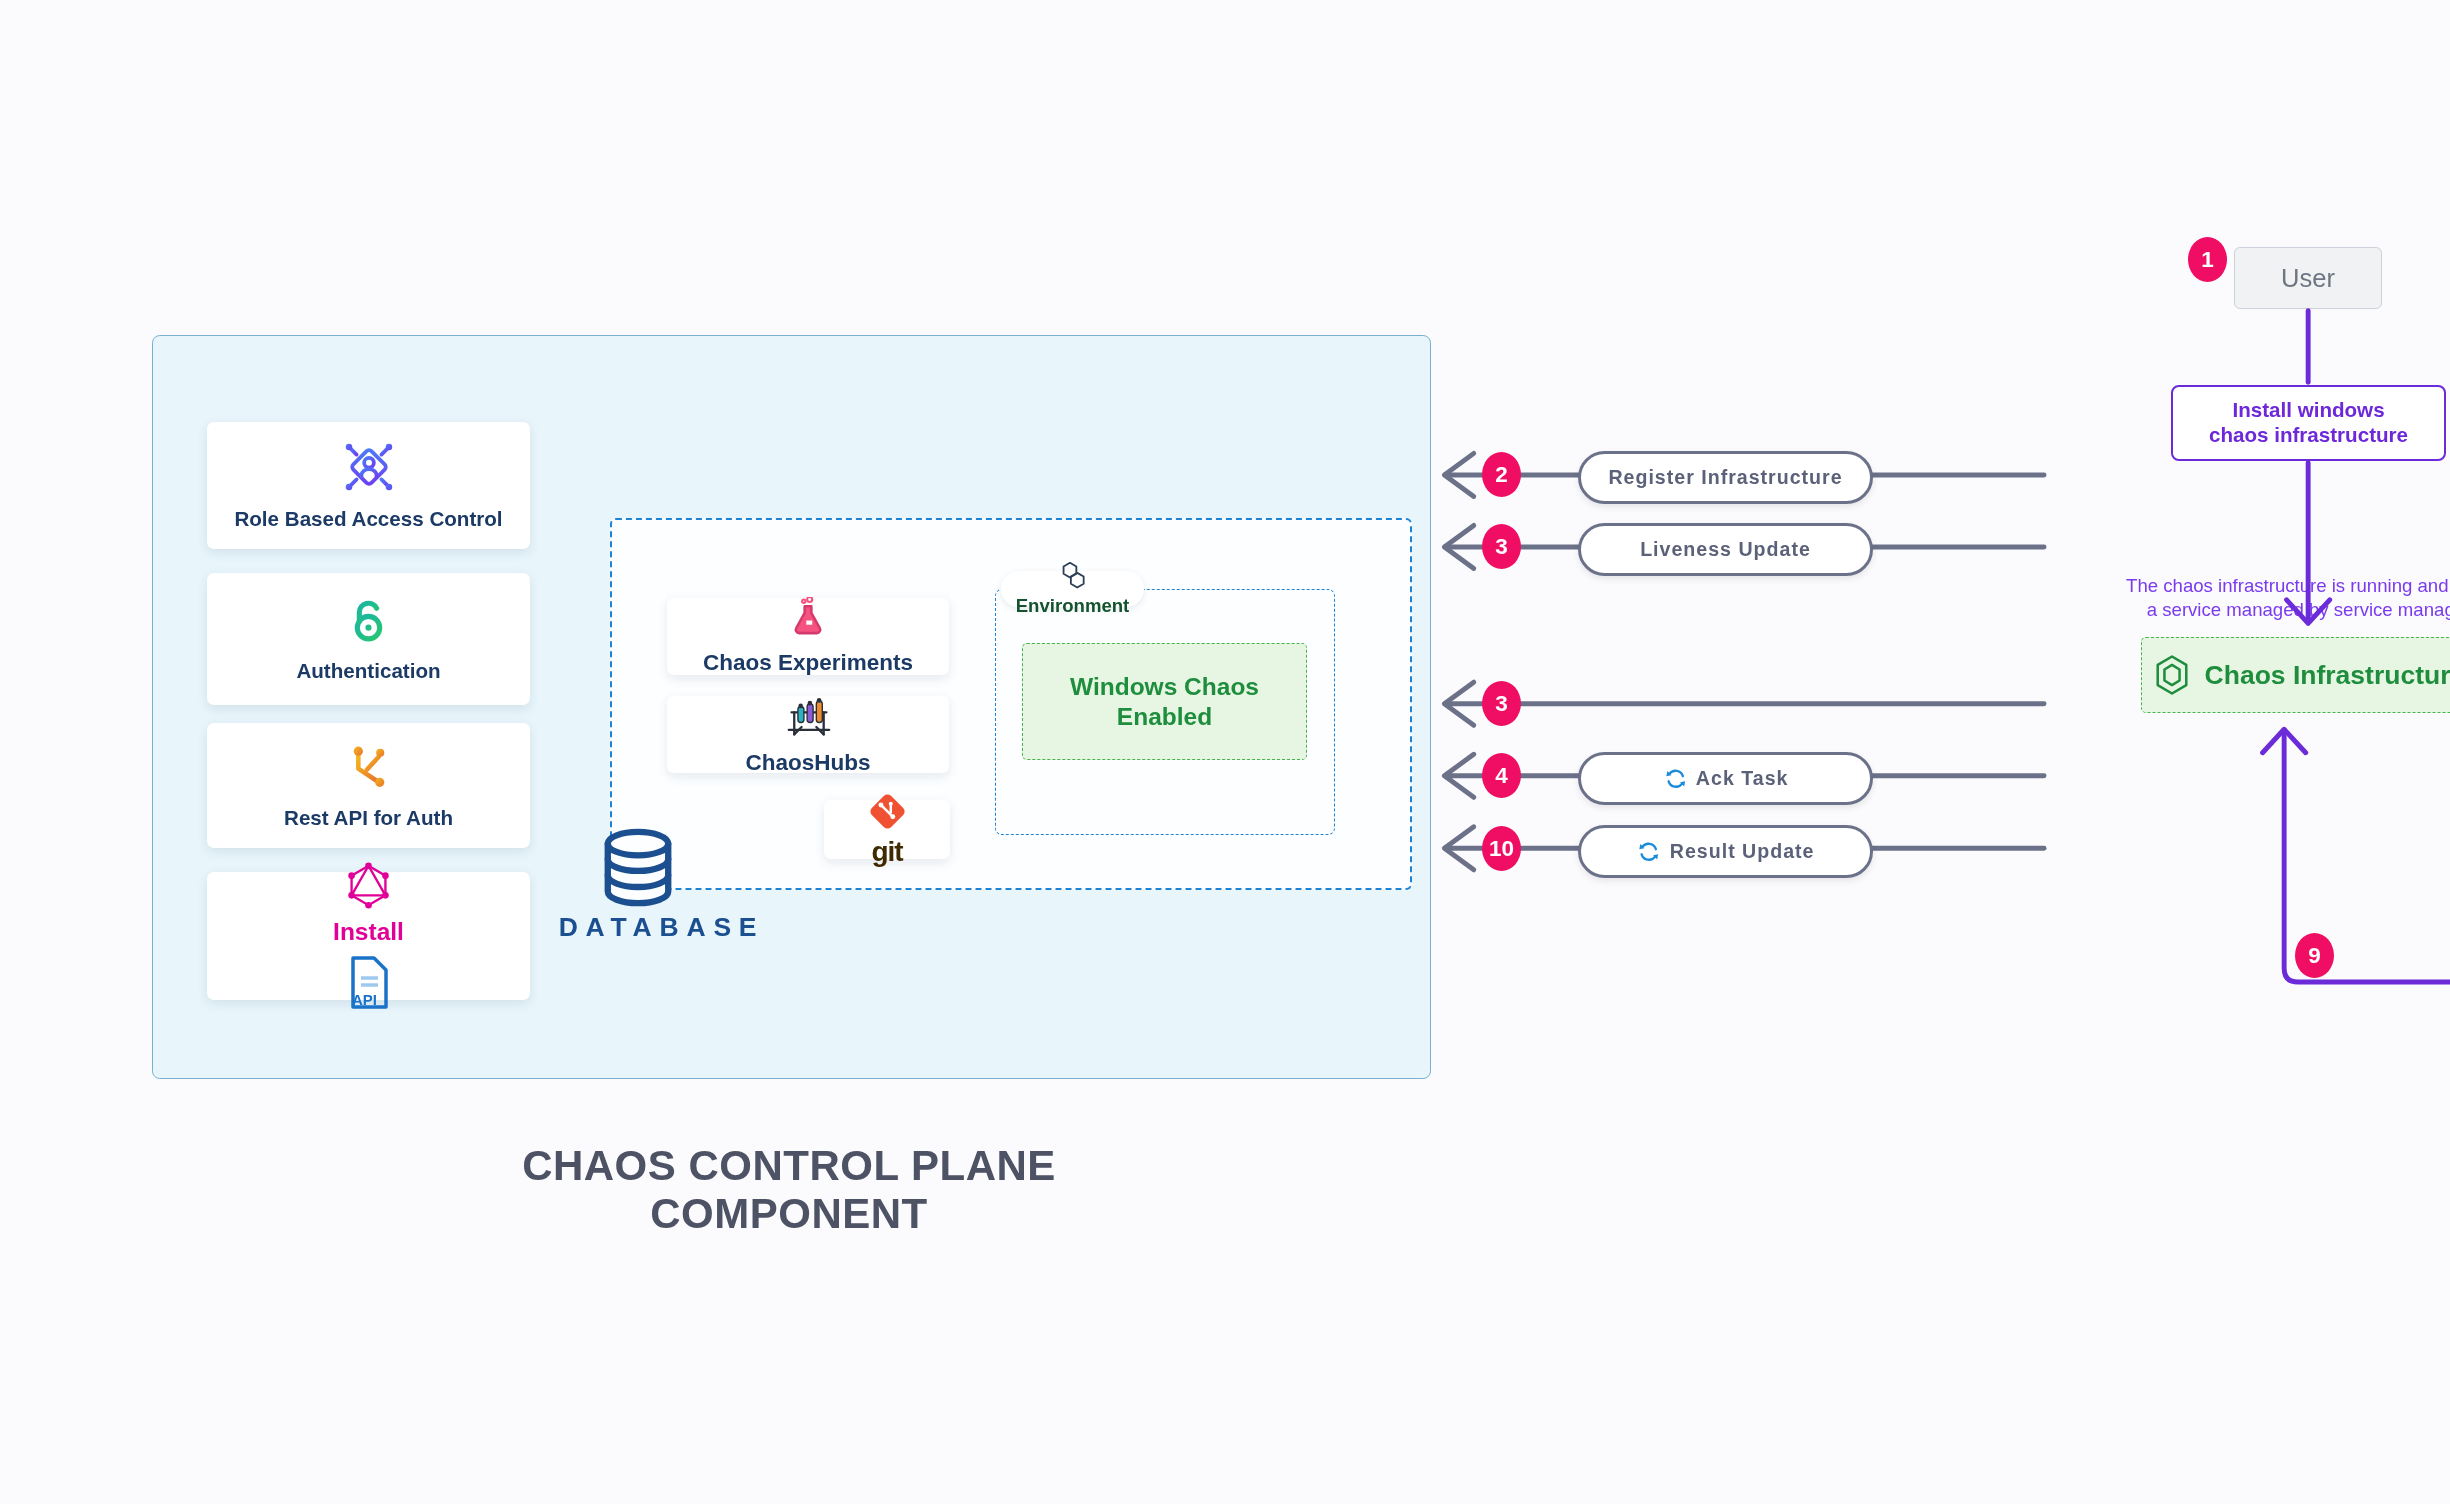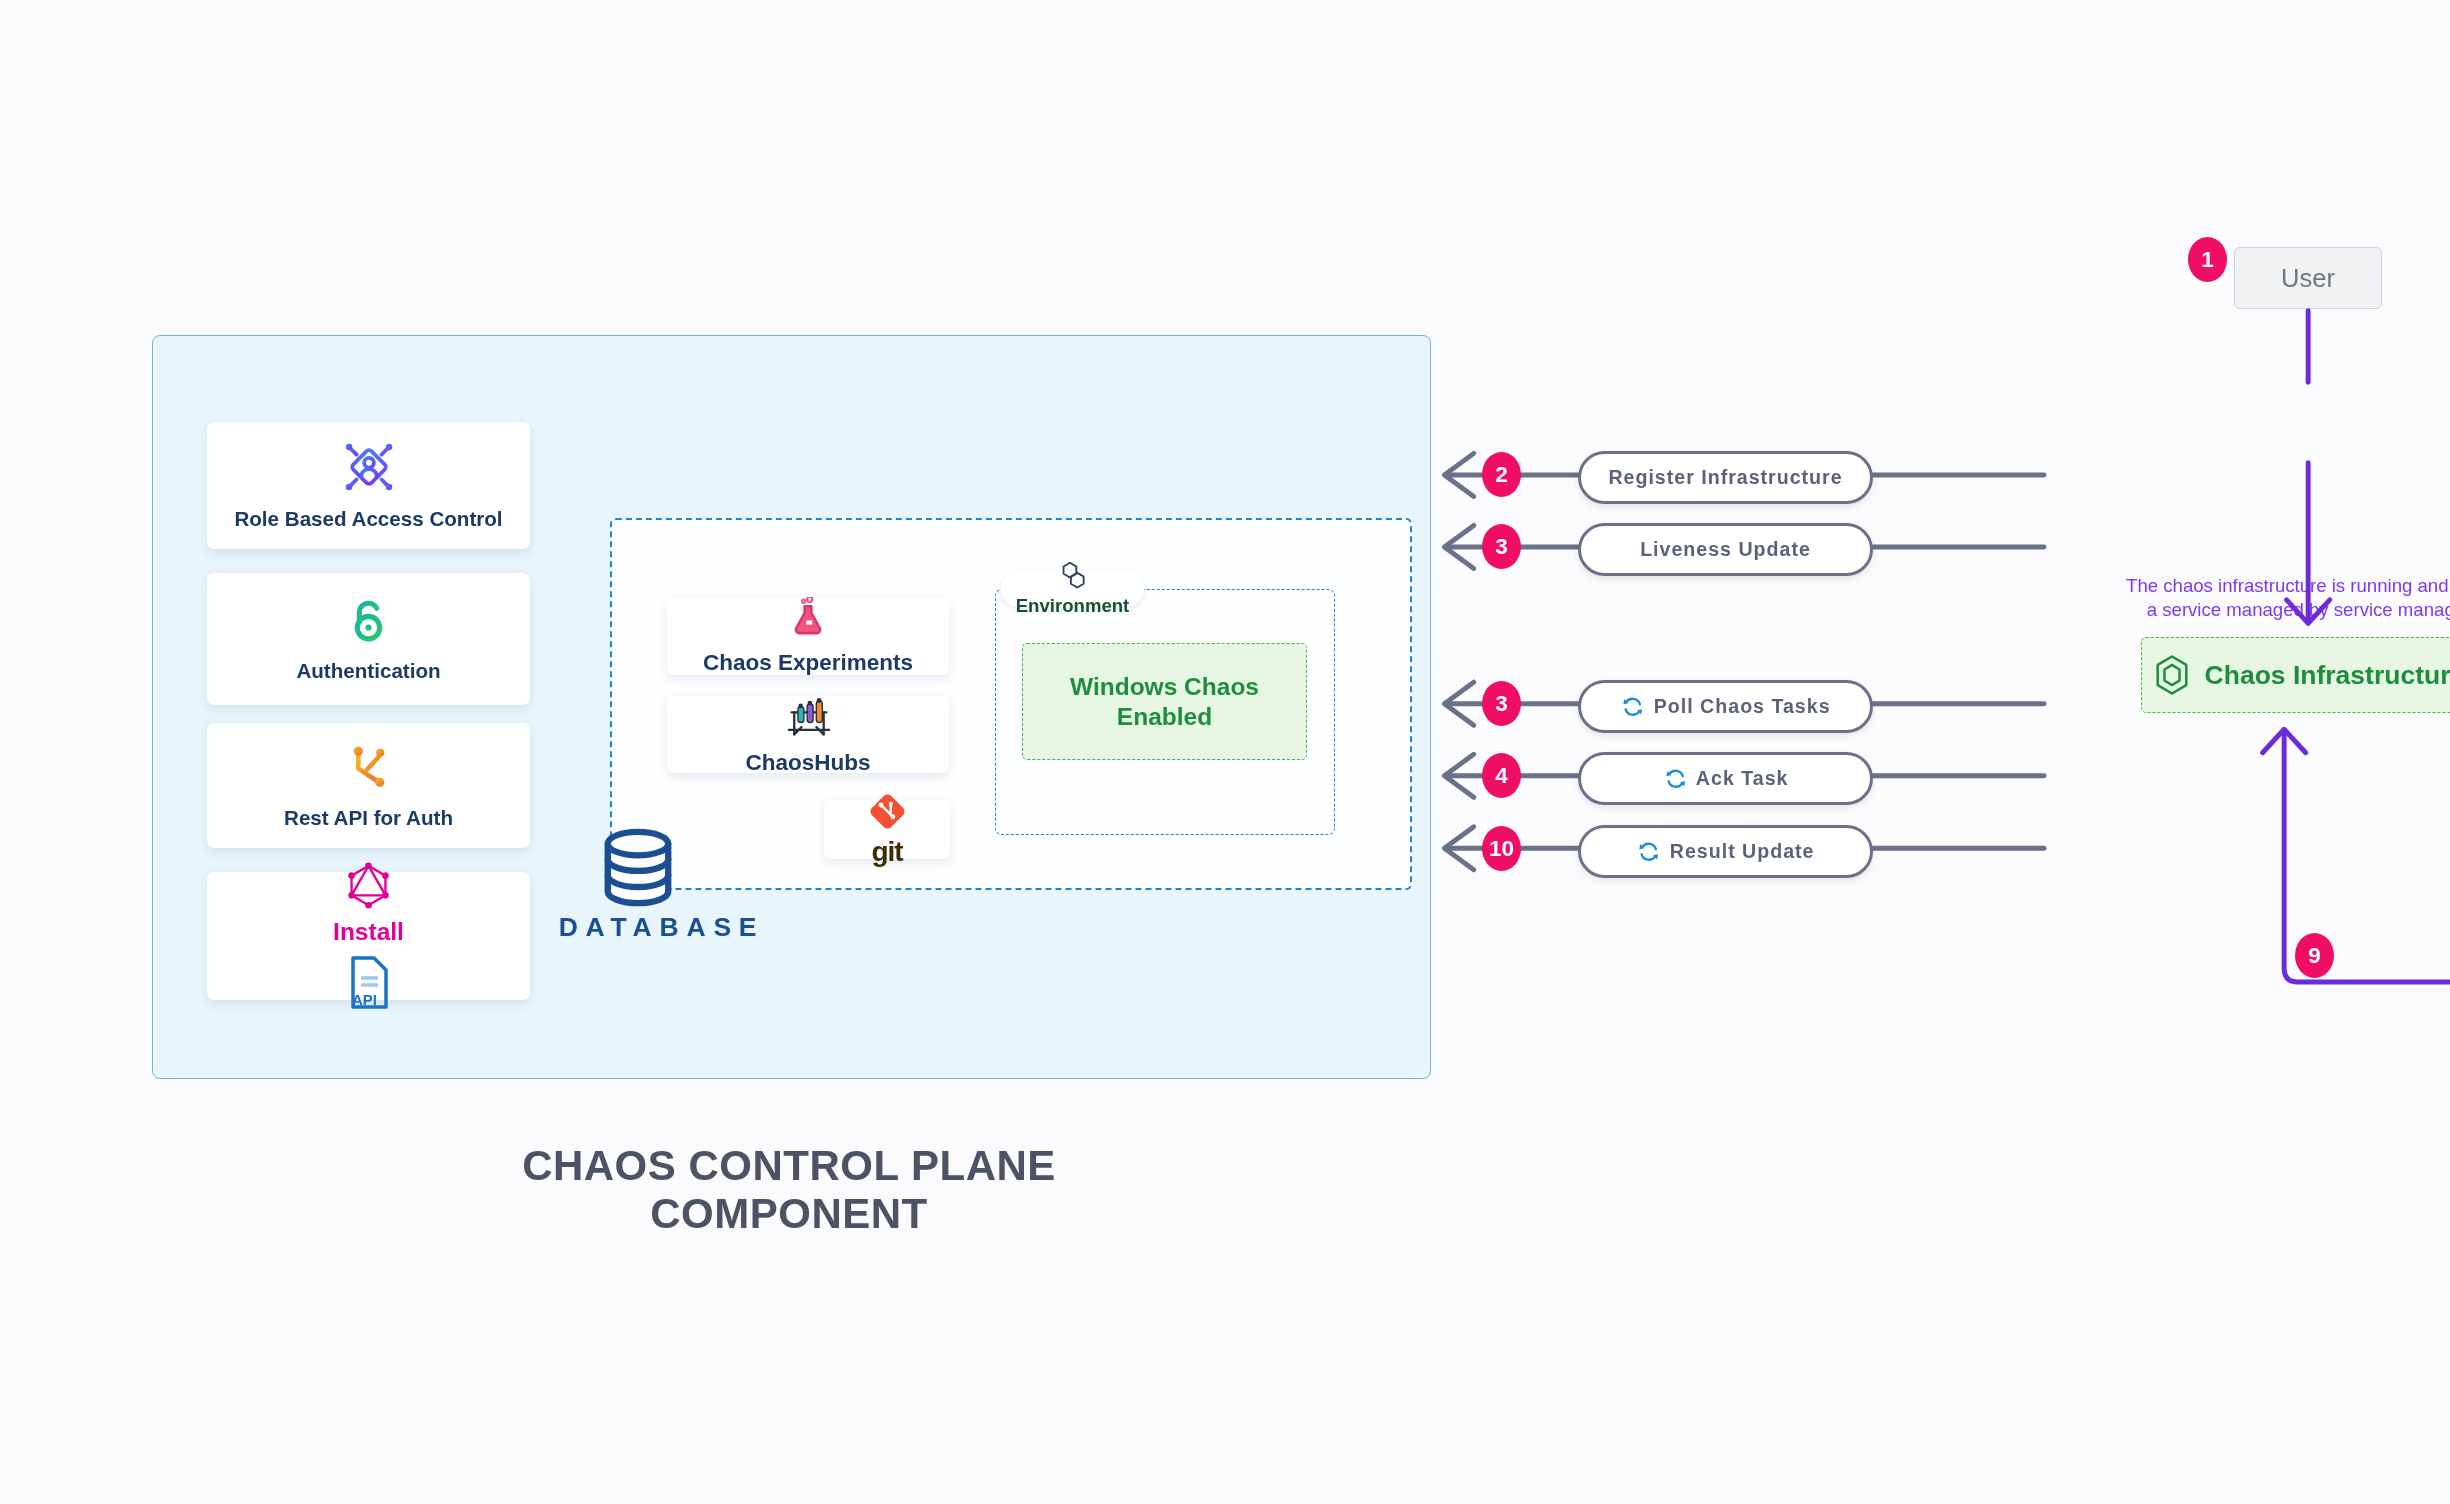--- a/index.html
+++ b/index.html
@@ -245,31 +245,20 @@
   <div class="pill" style="left:1578px;top:451px;">
     <span class="lbl">Register Infrastructure</span>
   </div>
   <div class="badge" style="left:1482px;top:452px;">2</div>
 
   <div class="pill" style="left:1578px;top:523px;">
     <span class="lbl">Liveness Update</span>
   </div>
   <div class="badge" style="left:1482px;top:524px;">3</div>
 
-  <div class="pill" style="left:1578px;top:680px;">
-    <svg class="icon" width="25.5" height="25.5" viewBox="0 0 100 100">
-      <g fill="none" stroke="#1a8cd8" stroke-width="9" stroke-linecap="round">
-        <path d="M78 40 a30 30 0 0 0 -53 -9"></path>
-          <path d="M22 60 a30 30 0 0 0 53 9"></path>
-      </g>
-      <polygon points="17,20 33,36 13,40" fill="#1a8cd8"></polygon>
-      <polygon points="83,80 67,64 87,60" fill="#1a8cd8"></polygon>
-    </svg>
-    <span class="lbl">Poll Chaos Tasks</span>
-  </div>
   <div class="badge" style="left:1482px;top:681px;">3</div>
 
   <div class="pill" style="left:1578px;top:752px;">
     <svg class="icon" width="25.5" height="25.5" viewBox="0 0 100 100">
       <g fill="none" stroke="#1a8cd8" stroke-width="9" stroke-linecap="round">
         <path d="M78 40 a30 30 0 0 0 -53 -9"></path>
           <path d="M22 60 a30 30 0 0 0 53 9"></path>
       </g>
       <polygon points="17,20 33,36 13,40" fill="#1a8cd8"></polygon>
       <polygon points="83,80 67,64 87,60" fill="#1a8cd8"></polygon>
@@ -289,20 +278,23 @@
     </svg>
     <span class="lbl">Result Update</span>
   </div>
   <div class="badge" style="left:1482px;top:826px;">10</div>
 
   <div class="badge" style="left:2188px;top:237px;">1</div>
   <div class="pbox" id="user-box">
     <span>User</span>
   </div>
 
+  <div class="pbox" id="install-box">
+    <span>Install windows chaos infrastructure</span>
+  </div>
 
   <div class="note" id="note-running">The chaos infrastructure is running and is as a service managed by service manager</div>
 
   <div class="pbox" id="infra-box">
     <svg class="icon" width="42" height="42" viewBox="0 0 100 100">
       <g fill="none" stroke="#1e8e3e" stroke-width="6" stroke-linejoin="round">
         <polygon points="50,6 84,26 84,74 50,94 16,74 16,26"></polygon>
         <polygon points="50,26 68,37 68,63 50,74 32,63 32,37"></polygon>
       </g>
     </svg>

